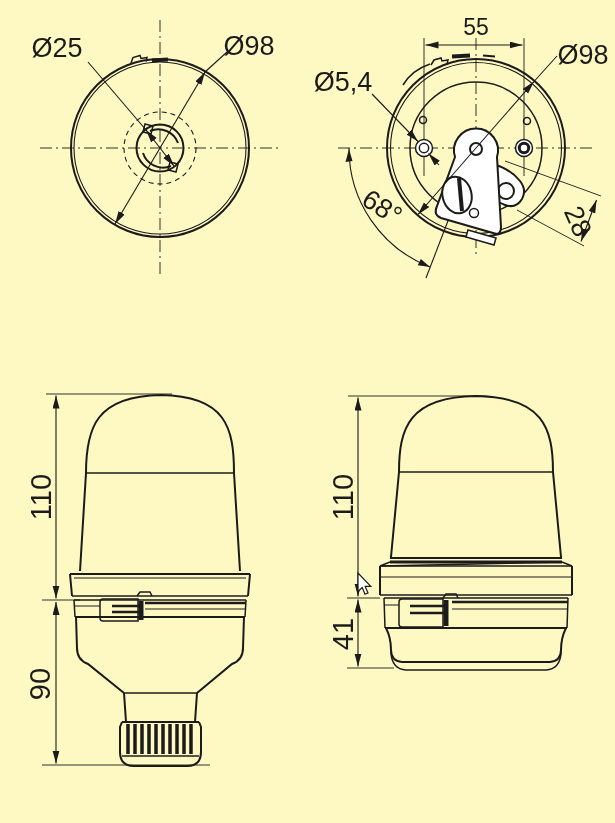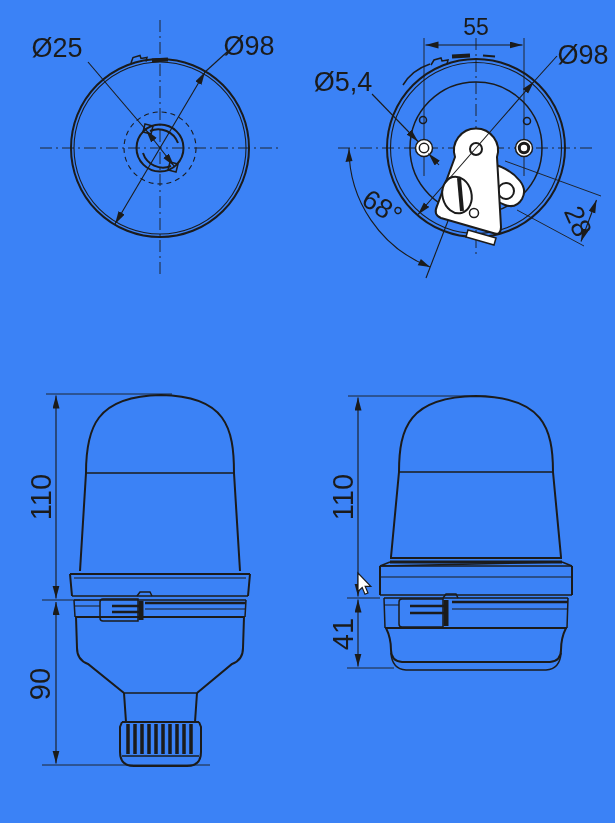--- a/index.html
+++ b/index.html
@@ -1,16 +1,16 @@
 <!DOCTYPE html>
 <html><head>
 <meta charset="utf-8">
 <style>
   html,body{margin:0;padding:0;background:#fff;}
-  .stage{position:relative;width:615px;height:823px;background:#3b82f6;overflow:hidden;
+  .stage{position:relative;width:615px;height:823px;background:#fef9c3;overflow:hidden;
          font-family:"Liberation Sans", sans-serif;}
   svg{position:absolute;left:0;top:0;}
   svg text{fill:#1b1b1b;font-family:"Liberation Sans", sans-serif;}
   .dim-txt{font-size:27px;}
   .dim-txt-sm{font-size:23px;}
   .dim-txt-lg{font-size:29px;}
   .ln{stroke:#1b1b1b;fill:none;}
   .w2{stroke-width:2;}
   .w15{stroke-width:1.5;}
   .w1{stroke-width:1.1;}

